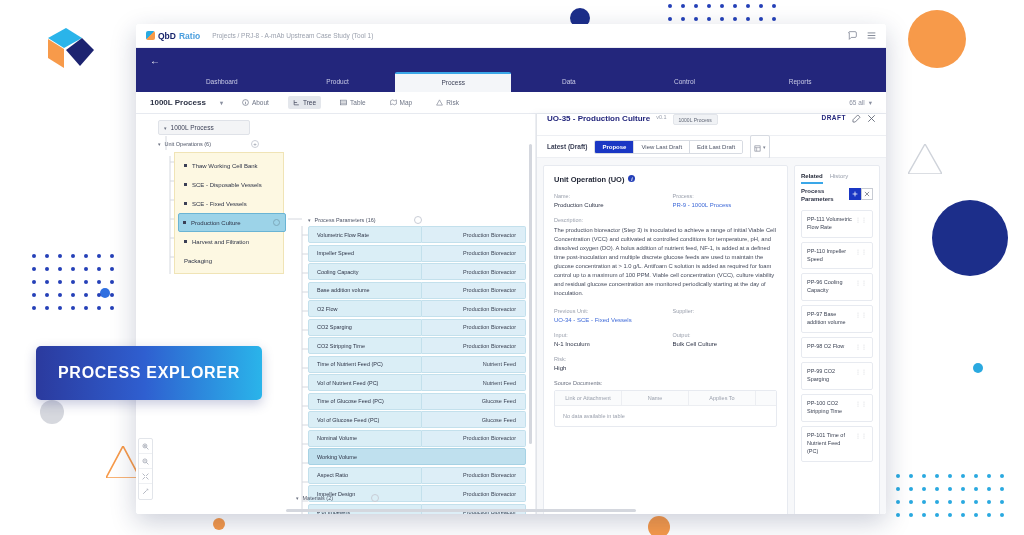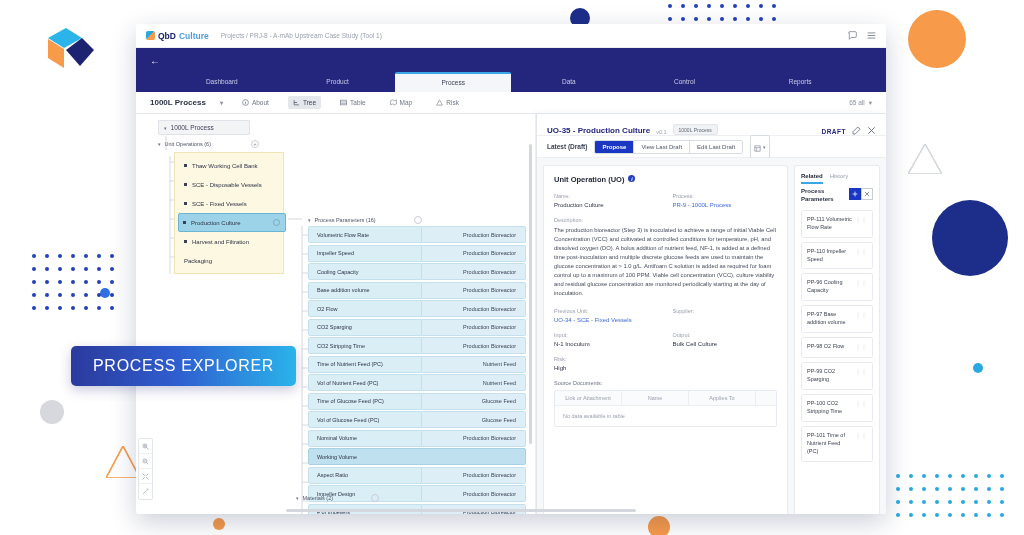--- a/index.html
+++ b/index.html
@@ -24,26 +24,25 @@
   .dotgrid { position: absolute; }
   .dotgrid span { position: absolute; width: 4px; height: 4px; border-radius: 50%; background: #2540b8; }
   .dotgrid.cyan span { background: #2aa9e0; }
 
   
   .logo-cube { position: absolute; left: 36px; top: 22px; width: 60px; height: 60px; }
 
   
   .pe-pill {
     position: absolute; left: 36px; top: 346px;
-    padding: 11px 22px; border-radius: 5px;
+    padding: 18px 22px; border-radius: 5px;
     background: linear-gradient(90deg, #2b3a9e 0%, #2f5fd0 48%, #2ab4ea 100%);
-    color: #fff; font-weight: normal; font-size: 16px; letter-spacing: 0.7px;
+    color: #fff; font-weight: bold; font-size: 16px; letter-spacing: 0.7px;
     box-shadow: 0 4px 12px rgba(30,40,120,.25);
     z-index: 40;
-    margin-left: 35px;
   }
 
   
   .app-window {
     position: absolute; left: 136px; top: 24px; width: 750px; height: 490px;
     background: #fff; border-radius: 3px;
     box-shadow: 0 8px 26px rgba(25,35,80,.22);
     overflow: hidden; z-index: 20;
   }
 
@@ -138,21 +137,21 @@
   .zoomctl div:last-child { border-bottom: none; }
 
   
   .vscroll { position: absolute; right: 3px; top: 30px; width: 3px; height: 300px;
              background: #d4d7de; border-radius: 2px; }
 
   
   .detail { width: 350px; height: 100%; background: #fff;
             border-left: 1px solid #e2e5ea; display: flex; flex-direction: column;
             box-shadow: -3px 0 8px rgba(40,50,90,.06); }
-  .dt-head { height: 22px; display: flex; align-items: flex-end; padding: 0 10px;
+  .dt-head { height: 22px; display: flex; align-items: flex-start; padding: 0 10px;
              border-bottom: 1px solid #edeff3; gap: 6px; }
   .dt-title { font-size: 8px; font-weight: bold; color: #23267c; }
   .dt-ver { font-size: 5.5px; color: #9aa0ad; }
   .dt-badge { font-size: 5px; color: #5f6675; background: #f0f2f5;
               border: 1px solid #e2e5ea; border-radius: 2px; padding: 1.5px 5px; }
   .dt-draft { margin-left: auto; font-size: 6.5px; font-weight: bold; color: #23267c;
               letter-spacing: .5px; }
   .dt-ico { color: #5f6675; display: flex; align-items: center; }
 
   .dt-sub { height: 22px; display: flex; align-items: center; gap: 7px;
@@ -344,21 +343,21 @@
 
   <div class="pe-pill">PROCESS EXPLORER</div>
 </div>
 
 <div class="app-window">
 
   <div class="topbar">
     <div class="brand">
       <span class="brand-mark"></span>
       <span class="brand-qbd">QbD</span>
-        <span class="brand-vision">Culture</span>
+        <span class="brand-vision">Ratio</span>
     </div>
     <div class="crumb">Projects / PRJ-8 - A-mAb Upstream Case Study (Tool 1)</div>
     <div class="topbar-icons">
       <span>
         <svg width="9" height="9" viewBox="0 0 14 14">
             <path d="M1 3a2 2 0 012-2h8a2 2 0 012 2v5a2 2 0 01-2 2H5l-3 3V3z" fill="none" stroke="currentColor" stroke-width="1.2"></path>
           </svg>
       </span>
       <span>
         <svg width="9" height="9" viewBox="0 0 14 14">

